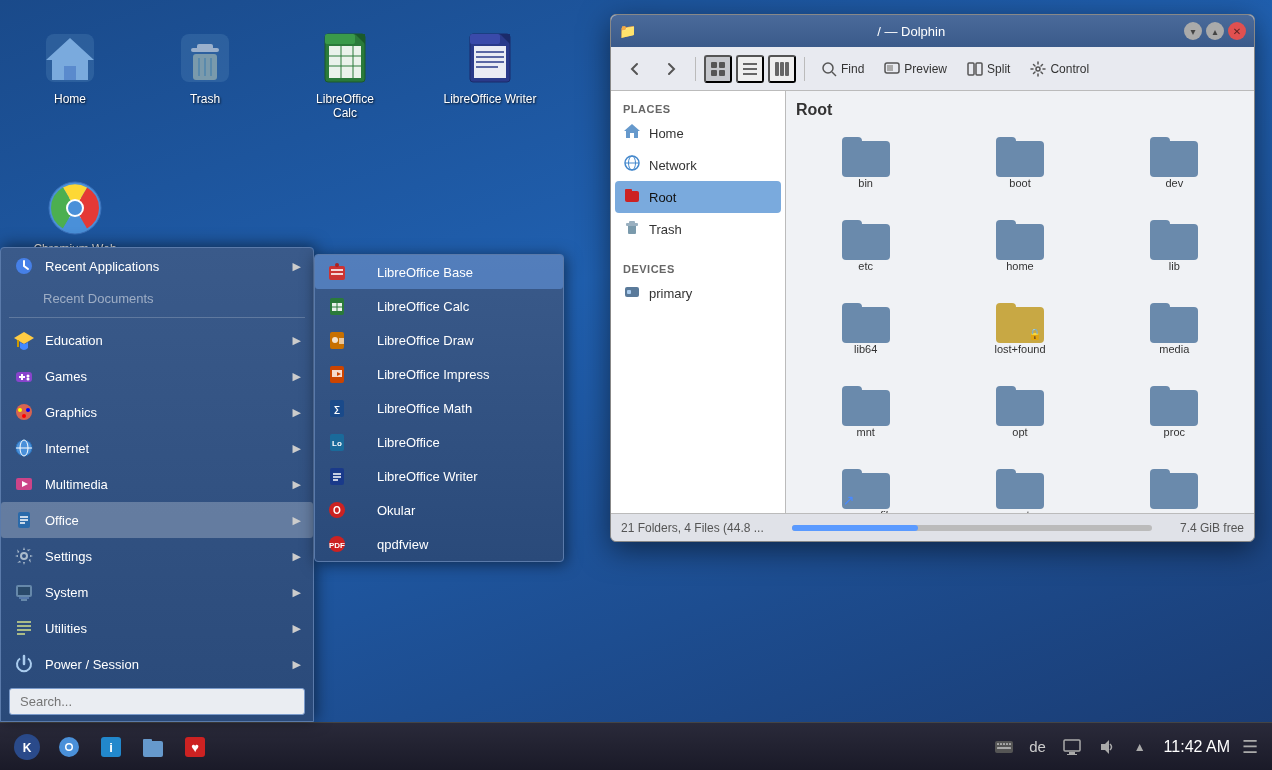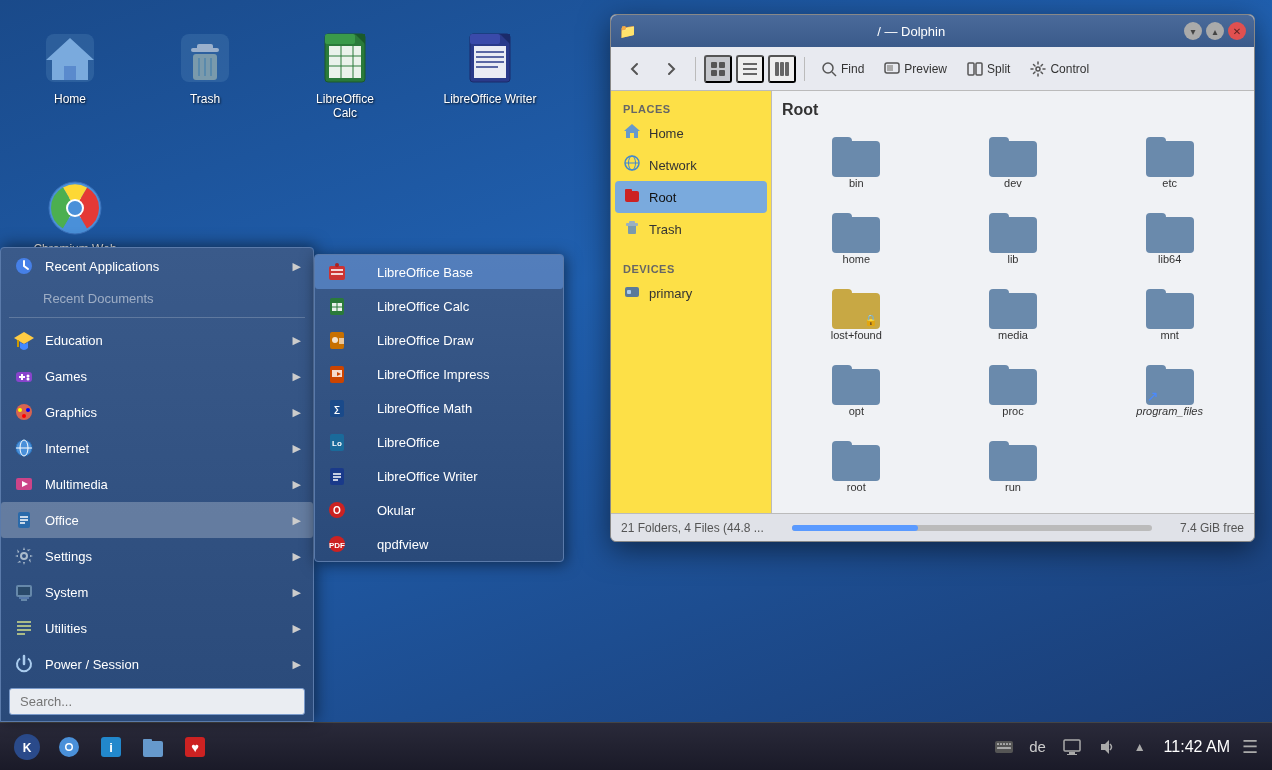--- a/index.html
+++ b/index.html
@@ -267,22 +267,22 @@
       color: #555;
     }
     .view-btn.active { background: rgba(0,0,0,0.15); }
 
     .dolphin-body {
       display: flex;
       flex: 1;
       overflow: hidden;
     }
     .dolphin-sidebar {
-      width: 161px;
-      background: #fde047;
+      width: 175px;
+      background: #ffffff;
       border-right: 1px solid #bbb;
       padding: 8px 4px;
       overflow-y: auto;
     }
     .sidebar-section {
       font-size: 11px;
       color: #666;
       padding: 4px 8px 2px;
       font-weight: bold;
       text-transform: uppercase;
@@ -309,21 +309,21 @@
     }
     .content-title {
       font-size: 16px;
       font-weight: bold;
       color: #333;
       margin-bottom: 10px;
     }
     .file-grid {
       display: grid;
       grid-template-columns: repeat(3, 1fr);
-      gap: 8px;
+      gap: 15px;
     }
     .file-item {
       display: flex;
       flex-direction: column;
       align-items: center;
       padding: 8px;
       border-radius: 4px;
       cursor: pointer;
       font-size: 11px;
       color: #333;
@@ -872,20 +872,27 @@
       <div class="file-grid">
 
         <div class="file-item">
           <div class="folder-icon">
             <div class="folder-tab folder-tab-dark"></div>
             <div class="folder-body folder-body-dark"></div>
           </div>
           <span>bin</span>
         </div>
 
+        <div class="file-item">
+          <div class="folder-icon">
+            <div class="folder-tab folder-tab-dark"></div>
+            <div class="folder-body folder-body-dark"></div>
+          </div>
+          <span>boot</span>
+        </div>
 
         <div class="file-item">
           <div class="folder-icon">
             <div class="folder-tab folder-tab-dark"></div>
             <div class="folder-body folder-body-dark"></div>
           </div>
           <span>dev</span>
         </div>
 
         <div class="file-item">

